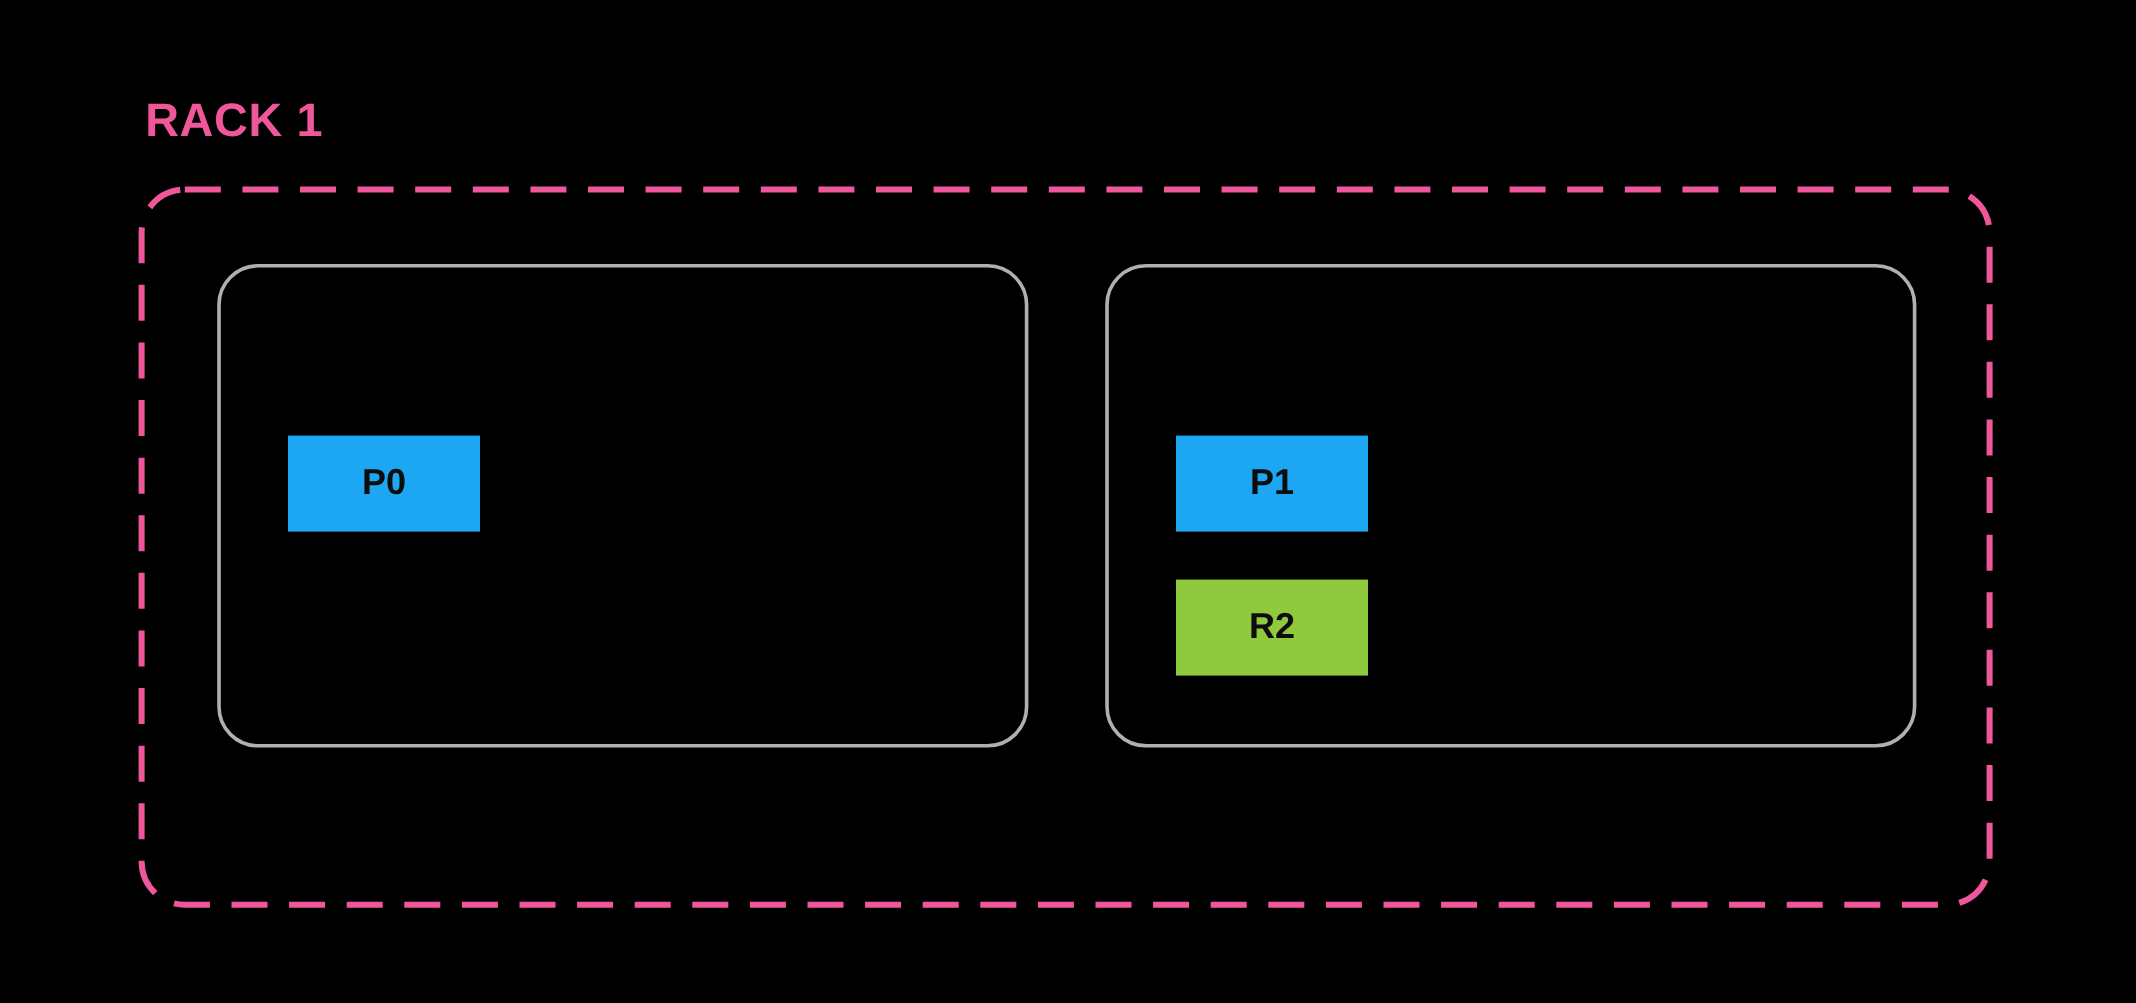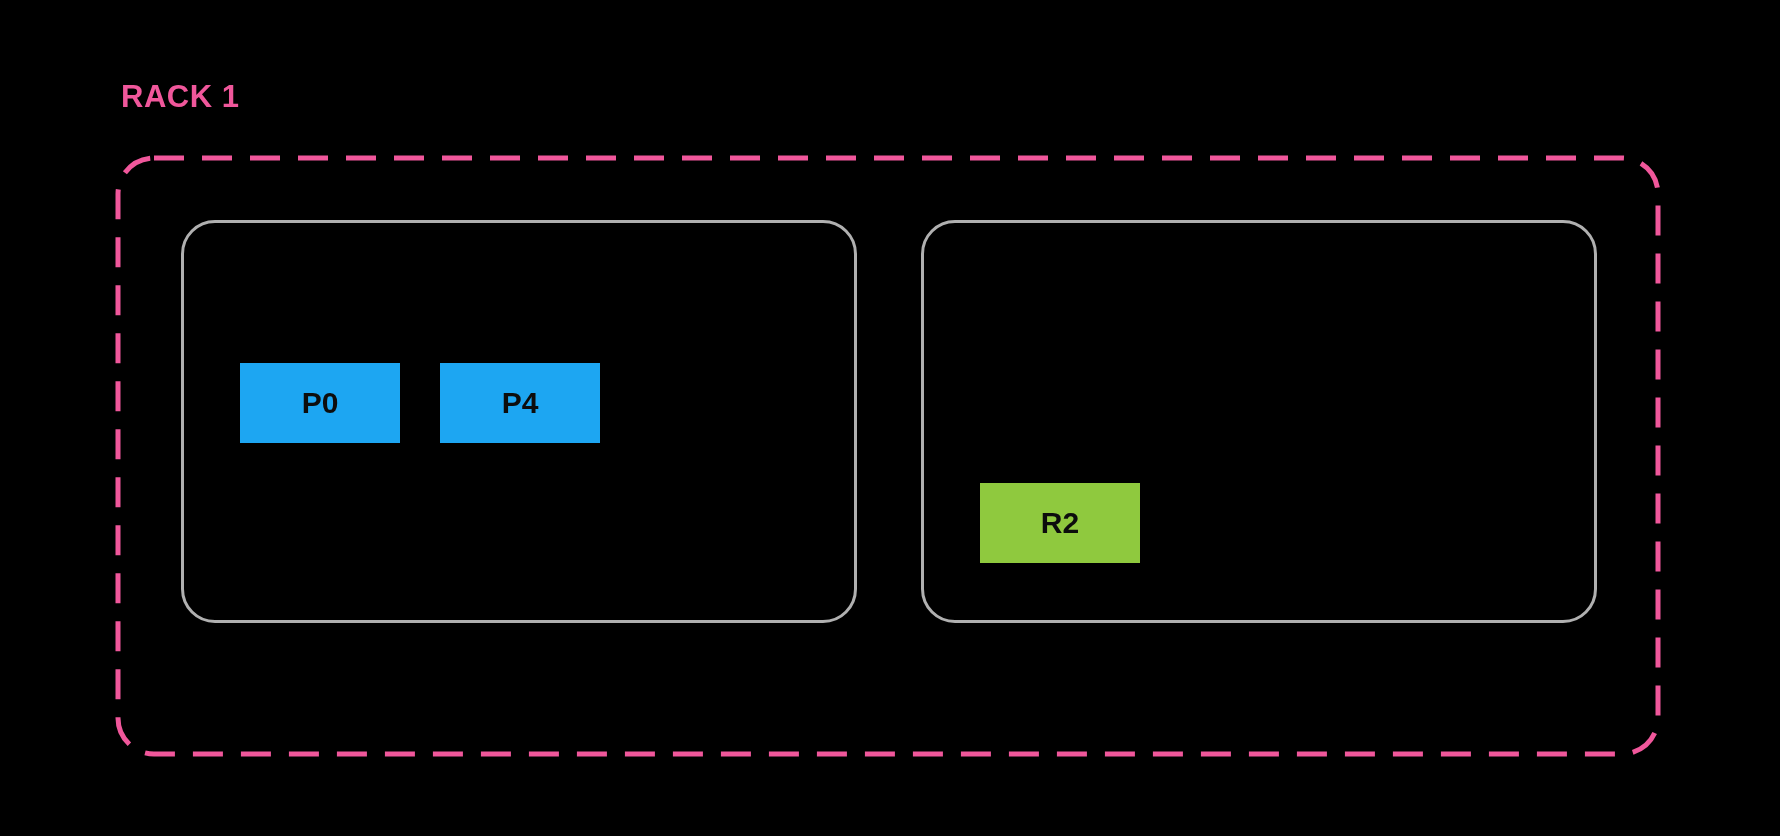--- a/index.html
+++ b/index.html
@@ -12,21 +12,21 @@
     background: var(--background, #000);
     position: relative;
     overflow: hidden;
     font-family: "Liberation Sans", sans-serif;
   }
 
   .rack-label {
     position: absolute;
     left: 121px;
     top: 81px;
-    font-size: 31px;
+    font-size: 39px;
     font-weight: 700;
     letter-spacing: 0.5px;
     color: var(--rack-pink);
     line-height: 1;
   }
 
   .rack-border {
     position: absolute;
     left: 115px;
     top: 155px;
@@ -79,25 +79,25 @@
 
   <div class="rack-label">RACK 1</div>
 
   <svg class="rack-border" width="1546" height="602" viewBox="0 0 1546 602">
     <rect x="3" y="3" width="1540" height="596" rx="36"></rect>
   </svg>
 
   <div class="node node-1">
     <div class="row row-top">
       <div class="box" data-type="primary">P0</div>
-      <div class="box" data-type="primary">P4</div>
     </div>
   </div>
 
   <div class="node node-2">
     <div class="row row-top">
+      <div class="box" data-type="primary">P1</div>
     </div>
     <div class="row row-bottom">
       <div class="box" data-type="replica">R2</div>
     </div>
   </div>
 
 </div>
 
 </body></html>

